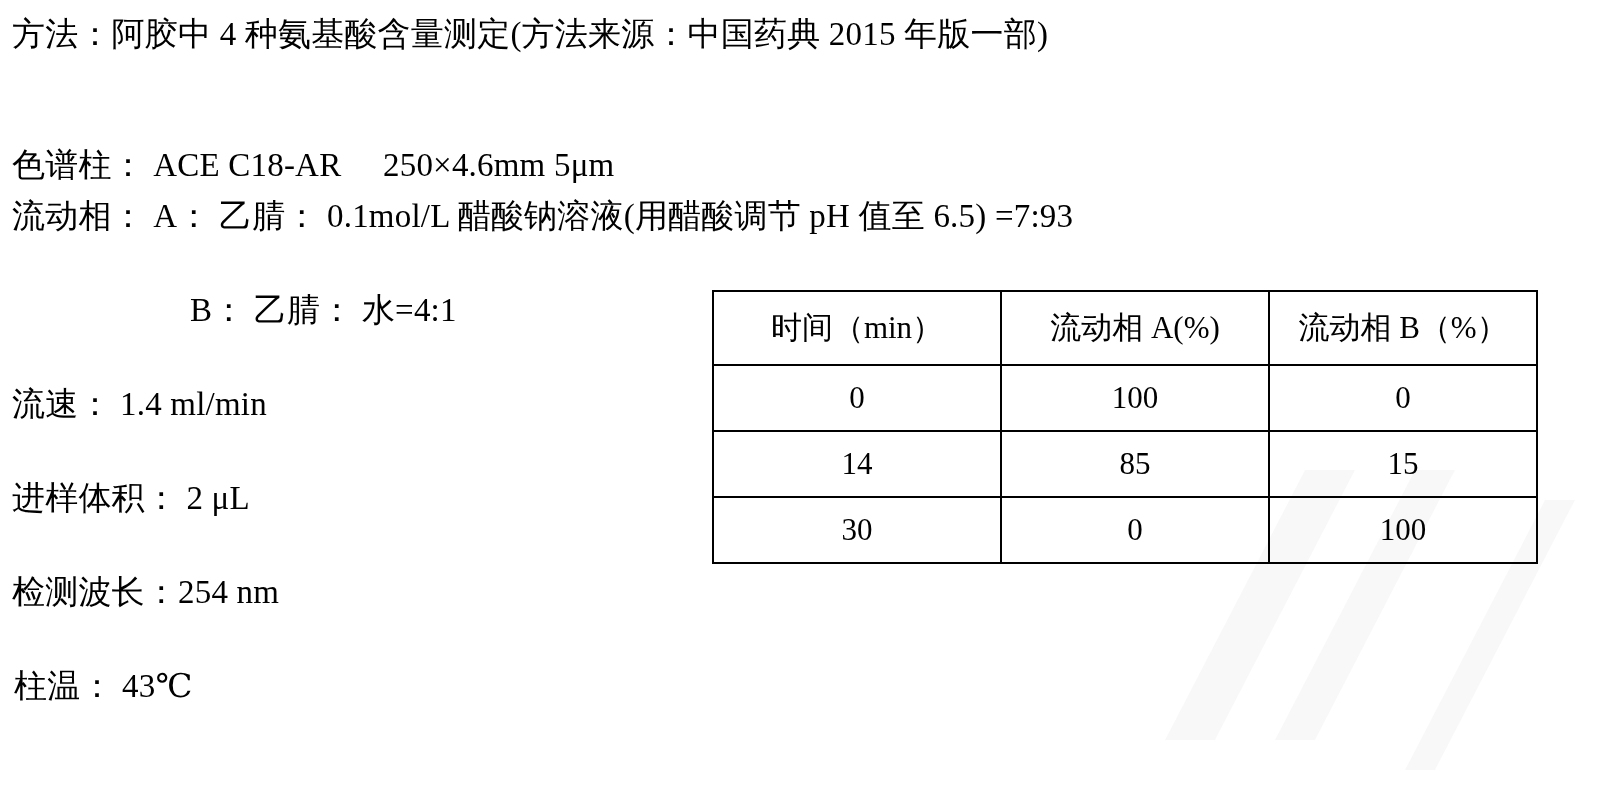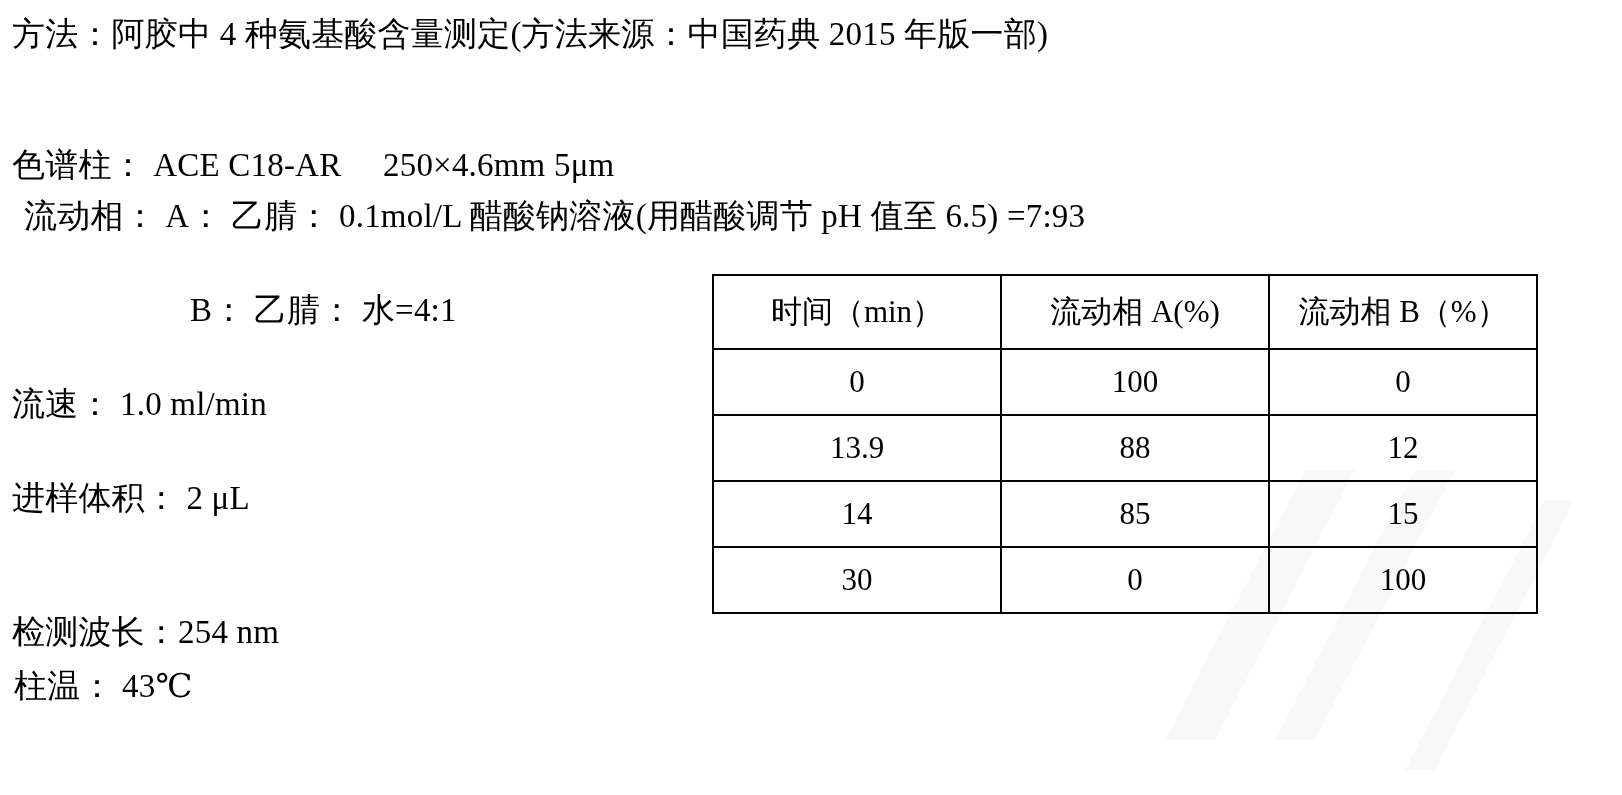--- a/index.html
+++ b/index.html
@@ -38,32 +38,32 @@
     width: 700px;
   }
   .line {
     font-size: 33px;
     line-height: 1.25;
     white-space: nowrap;
     letter-spacing: 0.2px;
   }
   .l1 { position: absolute; left: 0;   top: 8px;   }
   .l2 { position: absolute; left: 0;   top: 96px; margin-top: 43px;  }
-  .l3 { position: absolute; left: 12px;   top: 190px; font-family: Liberation Serif, serif; }
+  .l3 { position: absolute; left: 0;   top: 190px; font-family: Liberation Serif, serif; }
   .l4 { position: absolute; left: 178px; top: 284px; }
   .l5 { position: absolute; left: 0;   top: 378px; }
   .l6 { position: absolute; left: 0;   top: 472px; }
-  .l7 { position: absolute; left: 0;   top: 566px; margin-top: 40px; }
+  .l7 { position: absolute; left: 0;   top: 566px; }
   .l8 { position: absolute; left: 2px;   top: 660px; }
 
   
   .table-wrap {
     position: absolute;
     left: 712px;
-    top: 274px;
+    top: 290px;
   }
   table.gradient {
     border-collapse: collapse;
     table-layout: fixed;
   }
   table.gradient td, table.gradient th {
     border: 2px solid #000000;
     text-align: center;
     font-weight: normal;
     font-size: 31px;
@@ -91,21 +91,21 @@
       <polygon points="120,300 260,30 300,30 160,300"></polygon>
       <polygon points="250,330 390,60 420,60 280,330"></polygon>
     </g>
   </svg>
 
   <div class="left-col">
     <div class="line l1">方法：阿胶中 4 种氨基酸含量测定(方法来源：中国药典 2015 年版一部)</div>
     <div class="line l2">色谱柱： ACE C18-AR　 250×4.6mm 5μm</div>
     <div class="line l3">流动相： A： 乙腈： 0.1mol/L 醋酸钠溶液(用醋酸调节 pH 值至 6.5) =7:93</div>
     <div class="line l4">B： 乙腈： 水=4:1</div>
-    <div class="line l5">流速： 1.0 ml/min</div>
+    <div class="line l5">流速： 1.4 ml/min</div>
     <div class="line l6">进样体积： 2 μL</div>
     <div class="line l7">检测波长：254 nm</div>
     <div class="line l8">柱温： 43℃</div>
   </div>
 
   <div class="table-wrap">
     <table class="gradient">
       <colgroup>
         <col class="c1">
           <col class="c2">
@@ -118,25 +118,20 @@
           <th>流动相 B（%）</th>
         </tr>
       </thead>
       <tbody>
         <tr>
           <td>0</td>
           <td>100</td>
           <td>0</td>
         </tr>
         <tr>
-          <td>13.9</td>
-          <td>88</td>
-          <td>12</td>
-        </tr>
-        <tr>
           <td>14</td>
           <td>85</td>
           <td>15</td>
         </tr>
         <tr>
           <td>30</td>
           <td>0</td>
           <td>100</td>
         </tr>
       </tbody>

